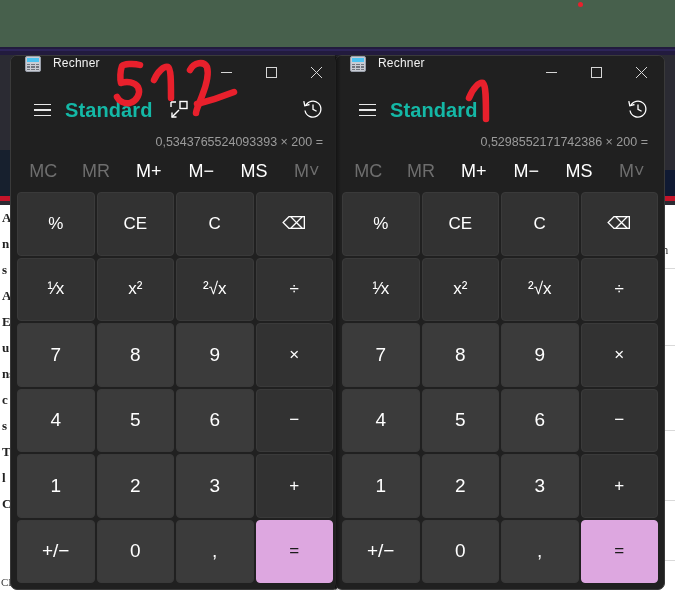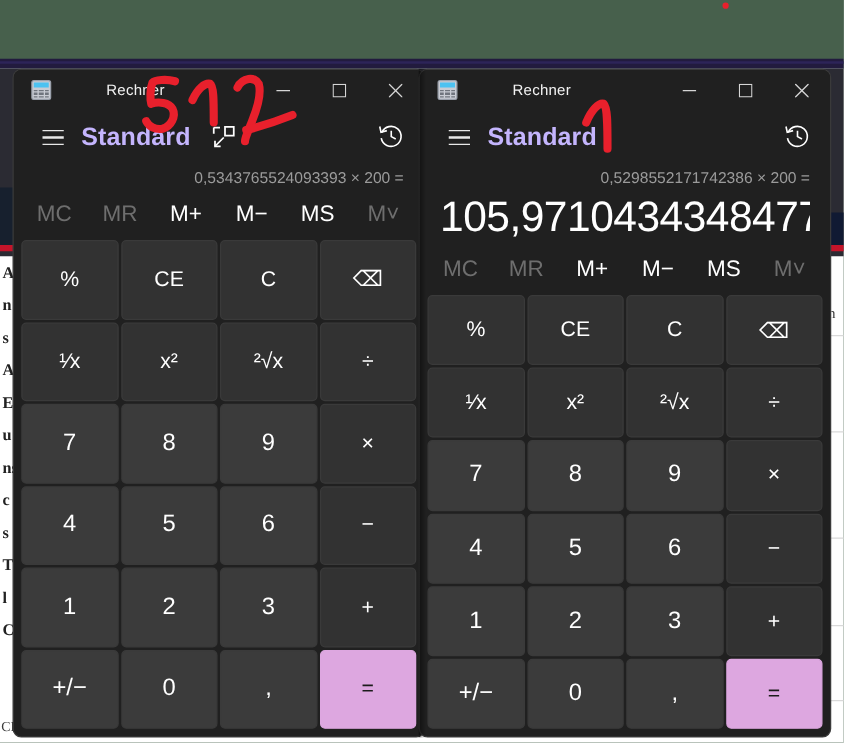--- a/index.html
+++ b/index.html
@@ -97,25 +97,23 @@
     display: flex;
     flex-direction: column;
   }
   .calc-left  { left: 10px; }
   .calc-right { left: 335px; }
 
   
   .titlebar {
     height: 32px;
     display: flex;
-    align-items: center;
     flex: 0 0 auto;
     position: relative;
     background: #202020;
-    gap: 32px;
   }
   .app-icon {
     width: 16px; height: 16px; margin-left: 14px; margin-right: 12px;
     position: relative; flex: 0 0 auto;
   }
   .app-icon .body {
     position: absolute; inset: 0; border-radius: 2px;
     background: #c9ccd4; border: 1px solid #9aa0ab;
   }
   .app-icon .screen {
@@ -144,21 +142,21 @@
     height: 44px; display: flex; align-items: center; flex: 0 0 auto;
     padding: 0 12px 0 14px; position: relative;
   }
   .hamburger {
     width: 34px; height: 34px; display: flex; flex-direction: column;
     justify-content: center; align-items: center; gap: 4px;
     flex: 0 0 auto;
   }
   .hamburger span { width: 17px; height: 1.5px; background: #e8e8e8; display:block; }
   .mode-name {
-    font-size: 20px; font-weight: bold; color: #c4b5fd;
+    font-size: 20px; font-weight: bold; color: #14b8a6;
     margin-left: 6px; margin-right: 16px; letter-spacing: .1px;
   }
   .keeptop-icon { width: 22px; height: 22px; flex: 0 0 auto; }
   .history-icon {
     margin-left: auto; width: 26px; height: 26px; flex: 0 0 auto;
   }
 
   
   .display {
     flex: 0 0 auto;
@@ -415,21 +413,20 @@
       <svg width="24" height="24" viewBox="0 0 24 24" fill="none" stroke="#ffffff" stroke-width="1.3">
         <path d="M4.5 9 A8 8 0 1 1 4 13.5"></path>
         <polyline points="8.5,7.5 3.8,8.8 2.8,4.2"></polyline>
         <polyline points="12,7.5 12,12.3 15.6,14.2"></polyline>
       </svg>
     </div>
   </div>
 
   <div class="display">
     <div class="expression">0,5298552171742386 × 200 =</div>
-    <div class="result">105,9710434348477</div>
   </div>
 
   <div class="memory-row">
     <div class="mem-btn disabled">MC</div>
     <div class="mem-btn disabled">MR</div>
     <div class="mem-btn">M+</div>
     <div class="mem-btn">M−</div>
     <div class="mem-btn">MS</div>
     <div class="mem-btn disabled">M˅</div>
   </div>

